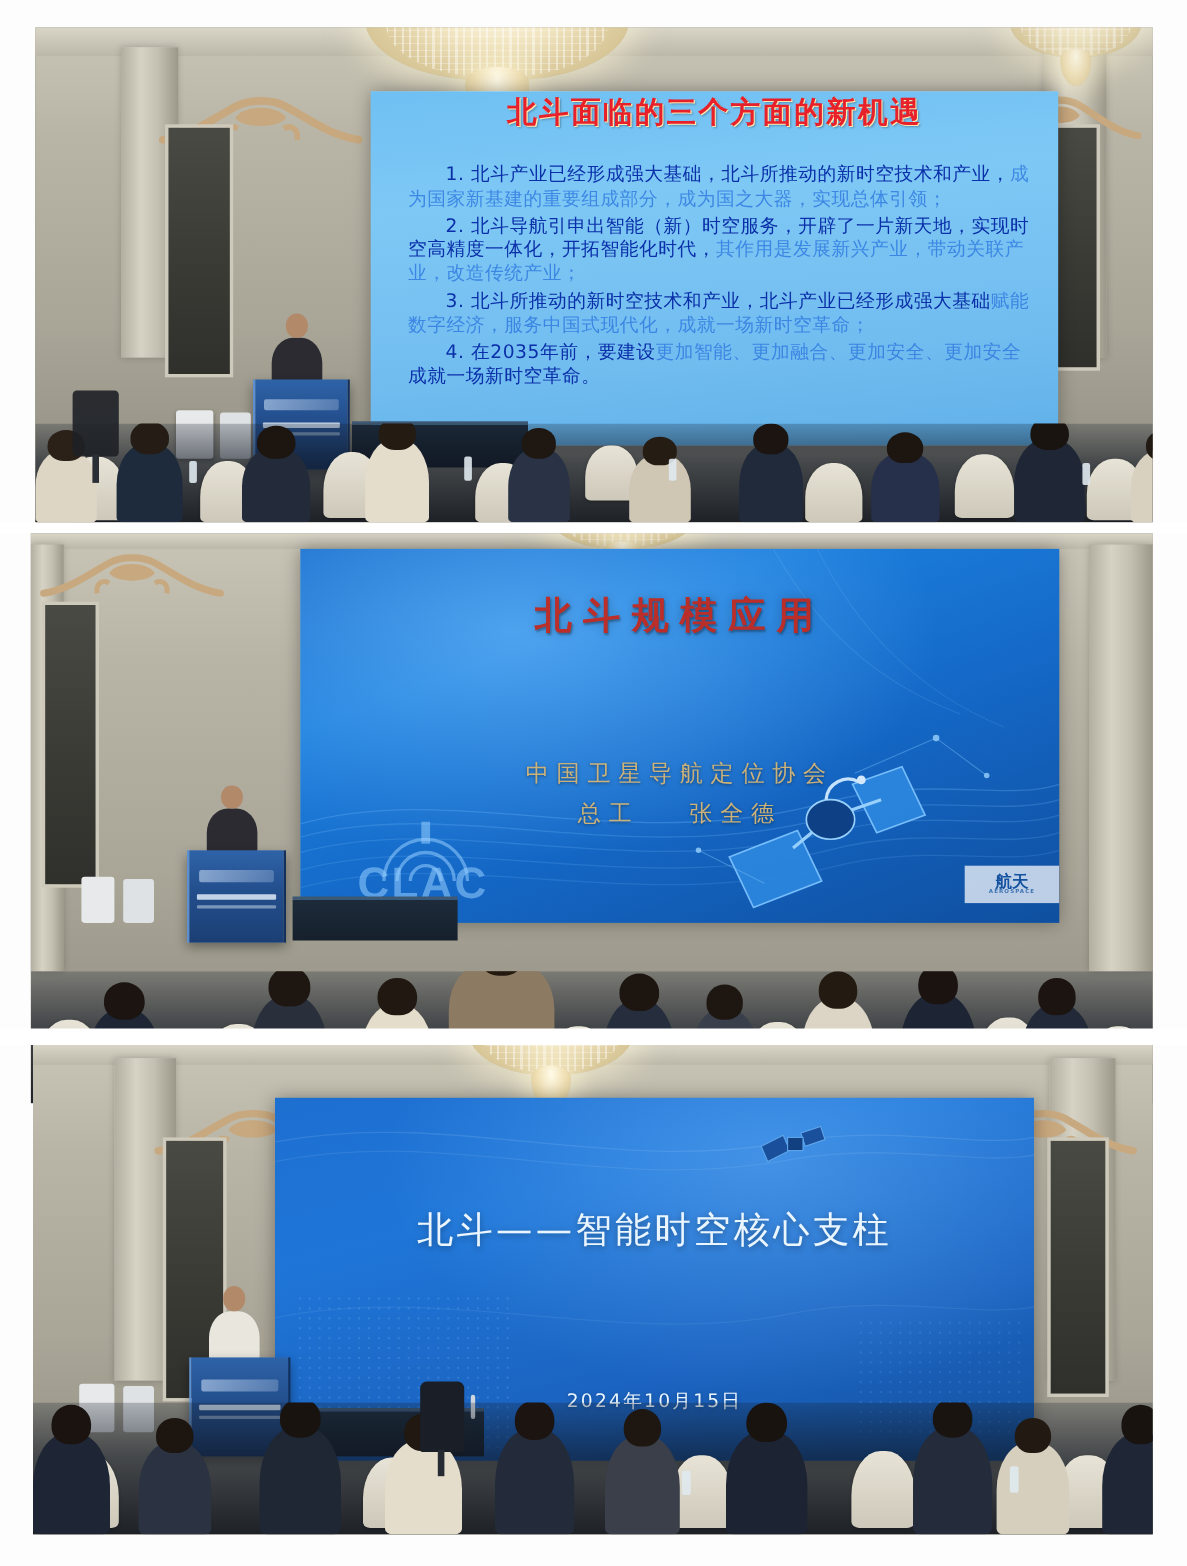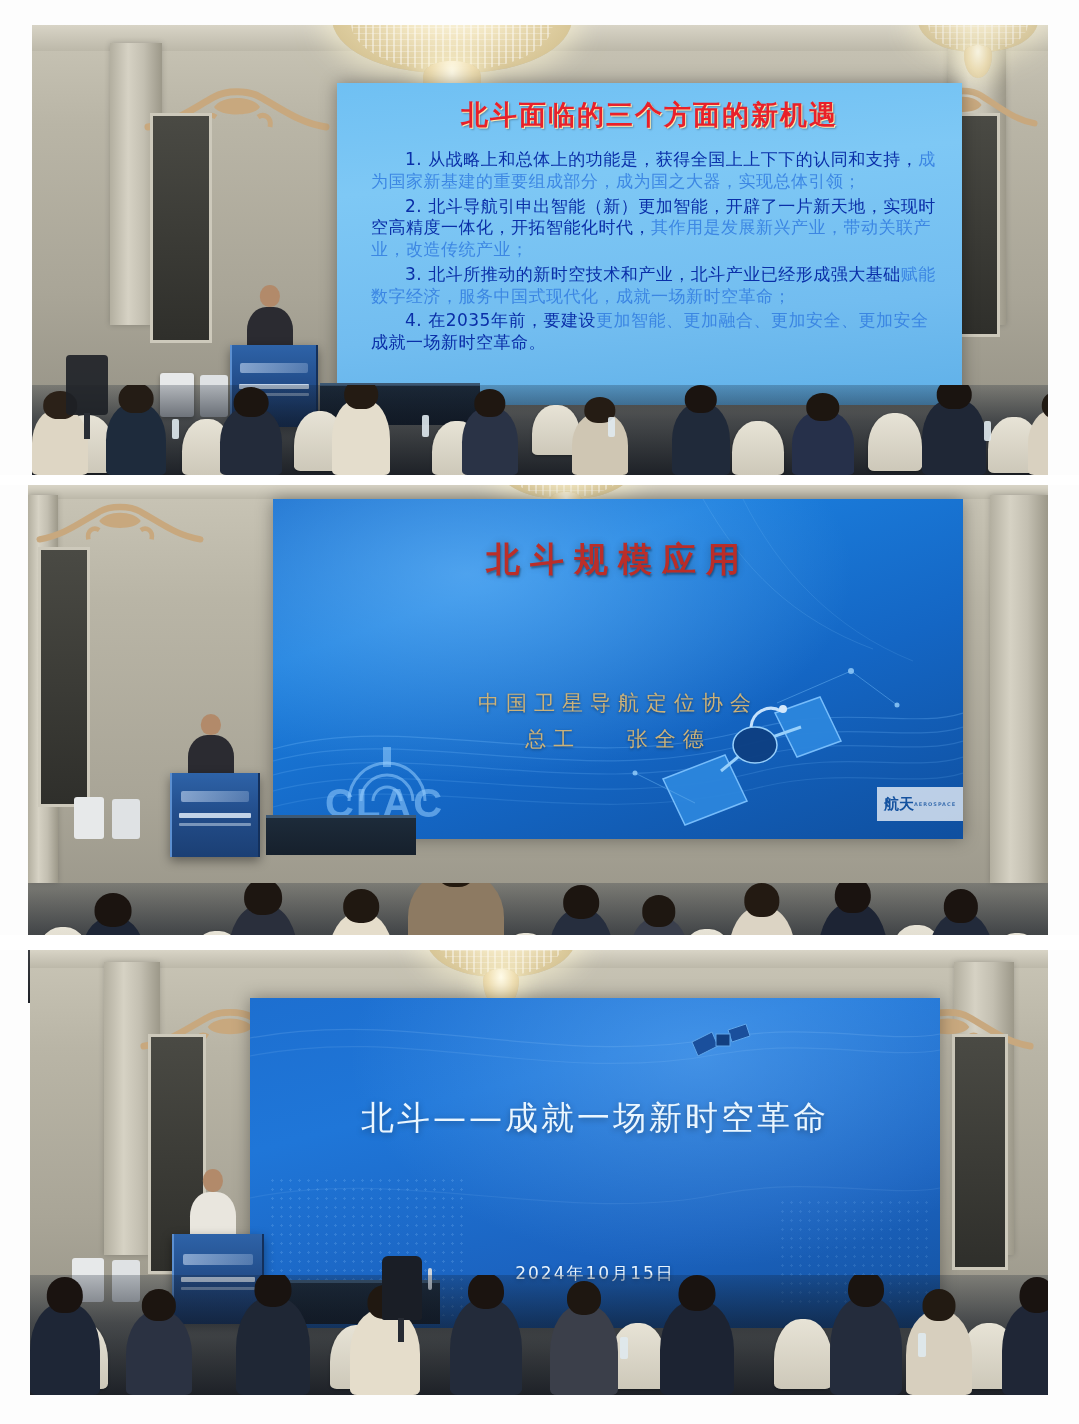--- a/index.html
+++ b/index.html
@@ -275,30 +275,30 @@
       </div>
       <div class="chandelier" style="right:10px; top:-16px; width:120px; height:70px; opacity:.85;">
         <div class="bowl"></div>
           <div class="drop"></div>
       </div>
 
       <div class="drape" style="left:118px; top:88px; width:62px; height:230px;"></div>
       <div class="drape" style="right:48px; top:88px; width:54px; height:224px;"></div>
 
       <div class="screen screen-1" style="left:305px; top:58px; width:625px; height:322px;">
-        <div class="s1-title" style="top:14px; font-size:27px;font-family:Liberation Serif, serif;">北斗面临的三个方面的新机遇</div>
+        <div class="s1-title" style="top:1px; font-size:27px;font-family:Liberation Serif, serif;">北斗面临的三个方面的新机遇</div>
 
         <div class="s1-body" style="left:34px; right:22px; top:66px; font-size:17px;">
           <p>
             <span>1.</span>
-            <span>从战略上和总体上的功能是，获得全国上上下下的认同和支持，</span><span class="fade">成为国家新基建的重要组成部分，成为国之大器，实现总体引领；</span>
+            <span>北斗产业已经形成强大基础，北斗所推动的新时空技术和产业，</span><span class="fade">成为国家新基建的重要组成部分，成为国之大器，实现总体引领；</span>
           </p>
           <p>
             <span>2.</span>
-            <span>北斗导航引申出智能（新）更加智能，开辟了一片新天地，实现时空高精度一体化，开拓智能化时代，</span><span class="fade">其作用是发展新兴产业，带动关联产业，改造传统产业；</span>
+            <span>北斗导航引申出智能（新）时空服务，开辟了一片新天地，实现时空高精度一体化，开拓智能化时代，</span><span class="fade">其作用是发展新兴产业，带动关联产业，改造传统产业；</span>
           </p>
           <p>
             <span>3.</span>
             <span>北斗所推动的新时空技术和产业，北斗产业已经形成强大基础</span><span class="fade">赋能数字经济，服务中国式现代化，成就一场新时空革命；</span>
           </p>
           <p>
             <span>4.</span>
             <span>在2035年前，要建设</span><span class="fade">更加智能、更加融合、更加安全、更加安全</span><span>成就一场新时空革命。</span>
           </p>
         </div>
@@ -448,21 +448,21 @@
                 <line x1="246" y1="18" x2="292" y2="52"></line>
                 <line x1="90" y1="150" x2="30" y2="120"></line>
               </g>
               <circle cx="246" cy="18" r="3" fill="#9fd6ff" opacity=".8"></circle>
               <circle cx="292" cy="52" r="2.5" fill="#9fd6ff" opacity=".8"></circle>
               <circle cx="30" cy="120" r="2.5" fill="#9fd6ff" opacity=".8"></circle>
             </g>
           </svg>
         </div>
 
-        <div class="corner-logo" style="right:0px; bottom:18px; width:86px; height:34px; line-height:1;">
+        <div class="corner-logo" style="right:0px; bottom:18px; width:86px; height:34px; flex-direction:column; line-height:1;">
           <span style="font-size:15px;">航天</span>
           <span style="font-size:5px; letter-spacing:1px; opacity:.75;">AEROSPACE</span>
         </div>
       </div>
 
       <div class="speaker" style="left:160px; top:250px; width:46px; height:40px;">
         <div class="head"></div>
       </div>
       <div class="podium" style="left:142px; top:288px; width:90px; height:84px;">
         <div class="pod-logo"></div>
@@ -569,21 +569,21 @@
         <div class="dotgrid" style="right:12px; bottom:20px; width:150px; height:110px; opacity:.25;"></div>
 
         <div class="satellite" style="left:434px; top:22px; width:72px; height:44px;">
           <svg viewBox="0 0 72 44">
             <polygon points="8,22 28,12 34,26 14,36" fill="#1a4f9c" stroke="#5fa6ea" stroke-width="1"></polygon>
             <polygon points="44,10 62,4 66,16 48,22" fill="#1a4f9c" stroke="#5fa6ea" stroke-width="1"></polygon>
             <rect x="32" y="14" width="14" height="12" fill="#123f80" stroke="#5fa6ea" stroke-width="1"></rect>
           </svg>
         </div>
 
-        <div class="s3-title" style="top:98px; font-size:33px;">北斗——成就一场新时空革命</div>
+        <div class="s3-title" style="top:98px; font-size:33px;">北斗——智能时空核心支柱</div>
 
         <div class="s3-date" style="top:264px; font-size:17px;">2024年10月15日</div>
       </div>
 
       <div class="speaker light" style="left:160px; top:242px; width:46px; height:44px;">
         <div class="head"></div>
       </div>
       <div class="podium" style="left:142px; top:284px; width:92px; height:90px;">
         <div class="pod-logo"></div>
         <div class="pod-line1"></div>

